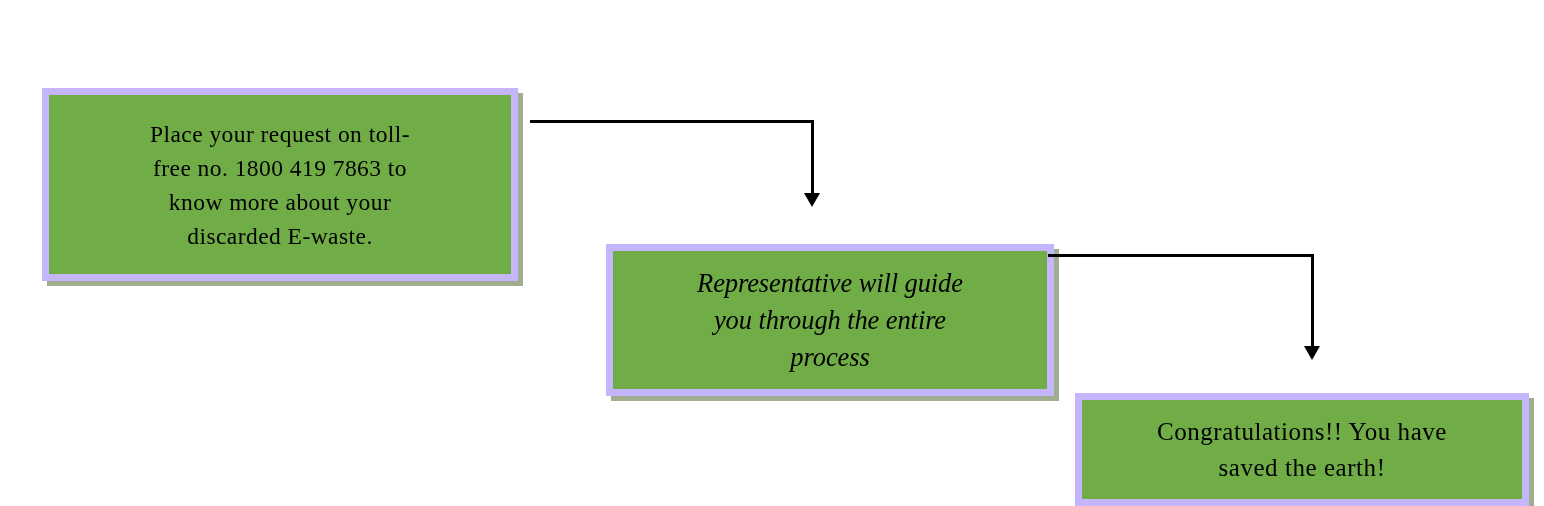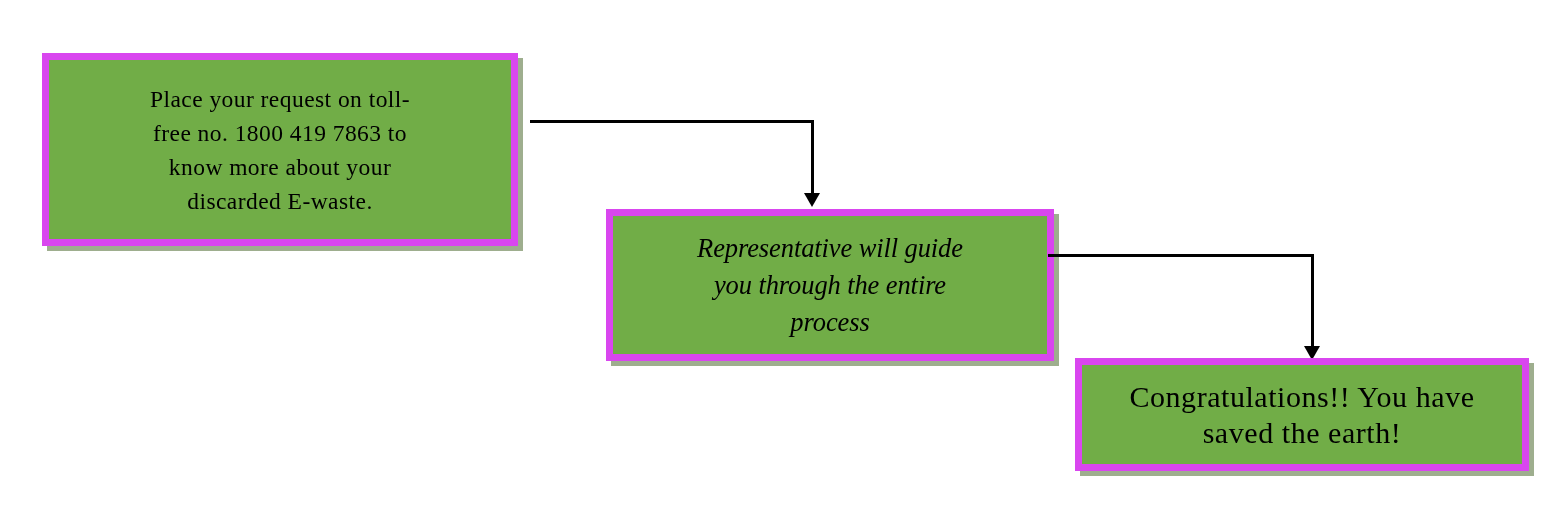--- a/index.html
+++ b/index.html
@@ -19,23 +19,24 @@
     left: 0;
     top: 0;
     width: 1544px;
     height: 506px;
   }
 
   
   .node {
     position: absolute;
     box-sizing: border-box;
-    background: #d946ef;          
+    background: #c4b5fd;          
     padding: 7px;
     box-shadow: 5px 5px 0 0 #9eae8e;  
+    margin-top: 35px;
   }
   .node-fill {
     width: 100%;
     height: 100%;
     background: #71ad47;          
     display: flex;
     align-items: center;
     justify-content: center;
     box-sizing: border-box;
   }
@@ -60,21 +61,21 @@
   #node-2 .node-text {
     font-size: 26.5px;
     line-height: 37px;
     letter-spacing: -0.1px;
     font-style: italic;
   }
 
   
   #node-3 { left: 1075px; top: 358px; width: 454px; height: 113px; }
   #node-3 .node-text {
-    font-size: 30px;
+    font-size: 25px;
     line-height: 36px;
     letter-spacing: 0.55px;
   }
 
   
   .seg-h, .seg-v {
     position: absolute;
     background: #000000;
   }
   .seg-h { height: 3px; }

